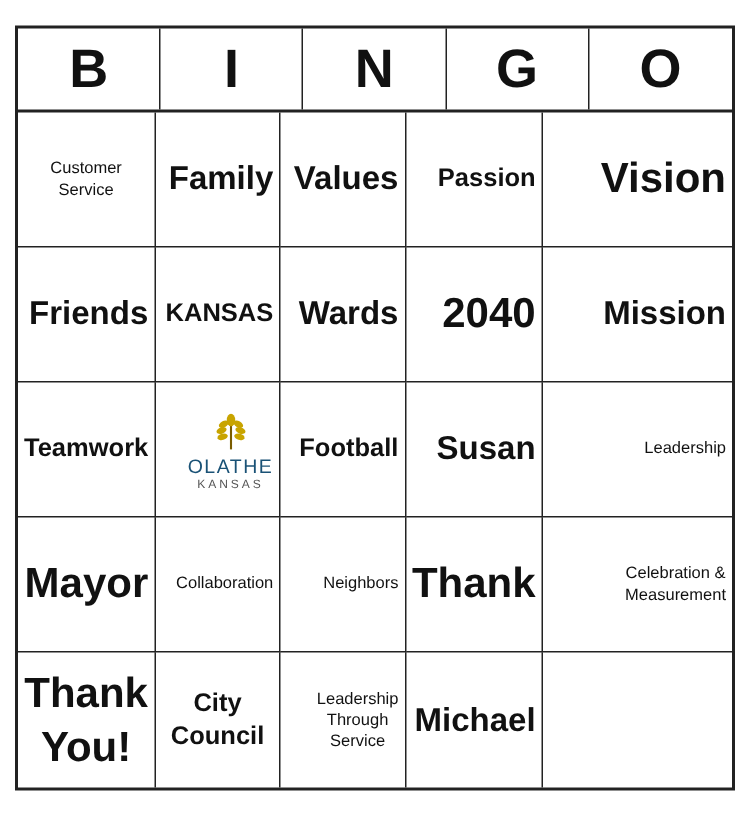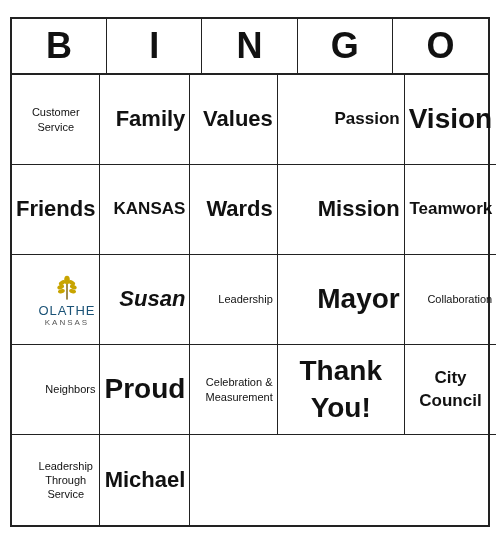--- a/index.html
+++ b/index.html
@@ -122,20 +122,23 @@
       <div class="bingo-cell">
         <span class="cell-text large" style="white-space: pre-line;">Friends</span>
       </div>
       <div class="bingo-cell">
         <span class="cell-text medium" style="white-space: pre-line;">KANSAS</span>
       </div>
       <div class="bingo-cell">
         <span class="cell-text large" style="white-space: pre-line;">Wards</span>
       </div>
       <div class="bingo-cell">
+        <span class="cell-text xlarge" style="white-space: pre-line;">2040</span>
+      </div>
+      <div class="bingo-cell">
         <span class="cell-text large" style="white-space: pre-line; margin-left: 36px;">Mission</span>
       </div>
       <div class="bingo-cell">
         <span class="cell-text medium" style="white-space: pre-line;">Teamwork</span>
       </div>
       <div class="bingo-cell">
         <div class="olathe-logo">
           <svg class="olathe-sun" viewBox="0 0 50 40">
       <g fill="#c8a400">
 
@@ -150,36 +153,39 @@
         <ellipse cx="33" cy="26" rx="5" ry="3" transform="rotate(15 33 26)" fill="#c8a400"></ellipse>
 
         <ellipse cx="25" cy="10" rx="4" ry="6" fill="#c8a400"></ellipse>
       </g>
     </svg>
           <div class="olathe-text">OLATHE</div>
           <div class="olathe-sub">KANSAS</div>
         </div>
       </div>
       <div class="bingo-cell">
-        <span class="cell-text large" style="white-space: pre-line; font-style: italic;">Susan</span>
+        <span class="cell-text medium" style="white-space: pre-line;">Football</span>
+      </div>
+      <div class="bingo-cell">
+        <span class="cell-text large" style="white-space: pre-line;">Susan</span>
       </div>
       <div class="bingo-cell">
         <span class="cell-text small" style="white-space: pre-line; padding-left: 24px;">Leadership</span>
       </div>
       <div class="bingo-cell">
         <span class="cell-text xlarge" style="white-space: pre-line;">Mayor</span>
       </div>
       <div class="bingo-cell">
         <span class="cell-text small" style="white-space: pre-line;">Collaboration</span>
       </div>
       <div class="bingo-cell">
         <span class="cell-text small" style="white-space: pre-line;">Neighbors</span>
       </div>
       <div class="bingo-cell">
-        <span class="cell-text xlarge" style="white-space: pre-line;">Proud</span>
+        <span class="cell-text xlarge" style="white-space: pre-line;">Thank</span>
       </div>
       <div class="bingo-cell">
         <span class="cell-text small" style="white-space: pre-line;">Celebration &amp;
 Measurement</span>
       </div>
       <div class="bingo-cell">
         <span class="cell-text xlarge" style="white-space: pre-line;">Thank You!</span>
       </div>
       <div class="bingo-cell">
         <span class="cell-text medium" style="white-space: pre-line;">City Council</span>

